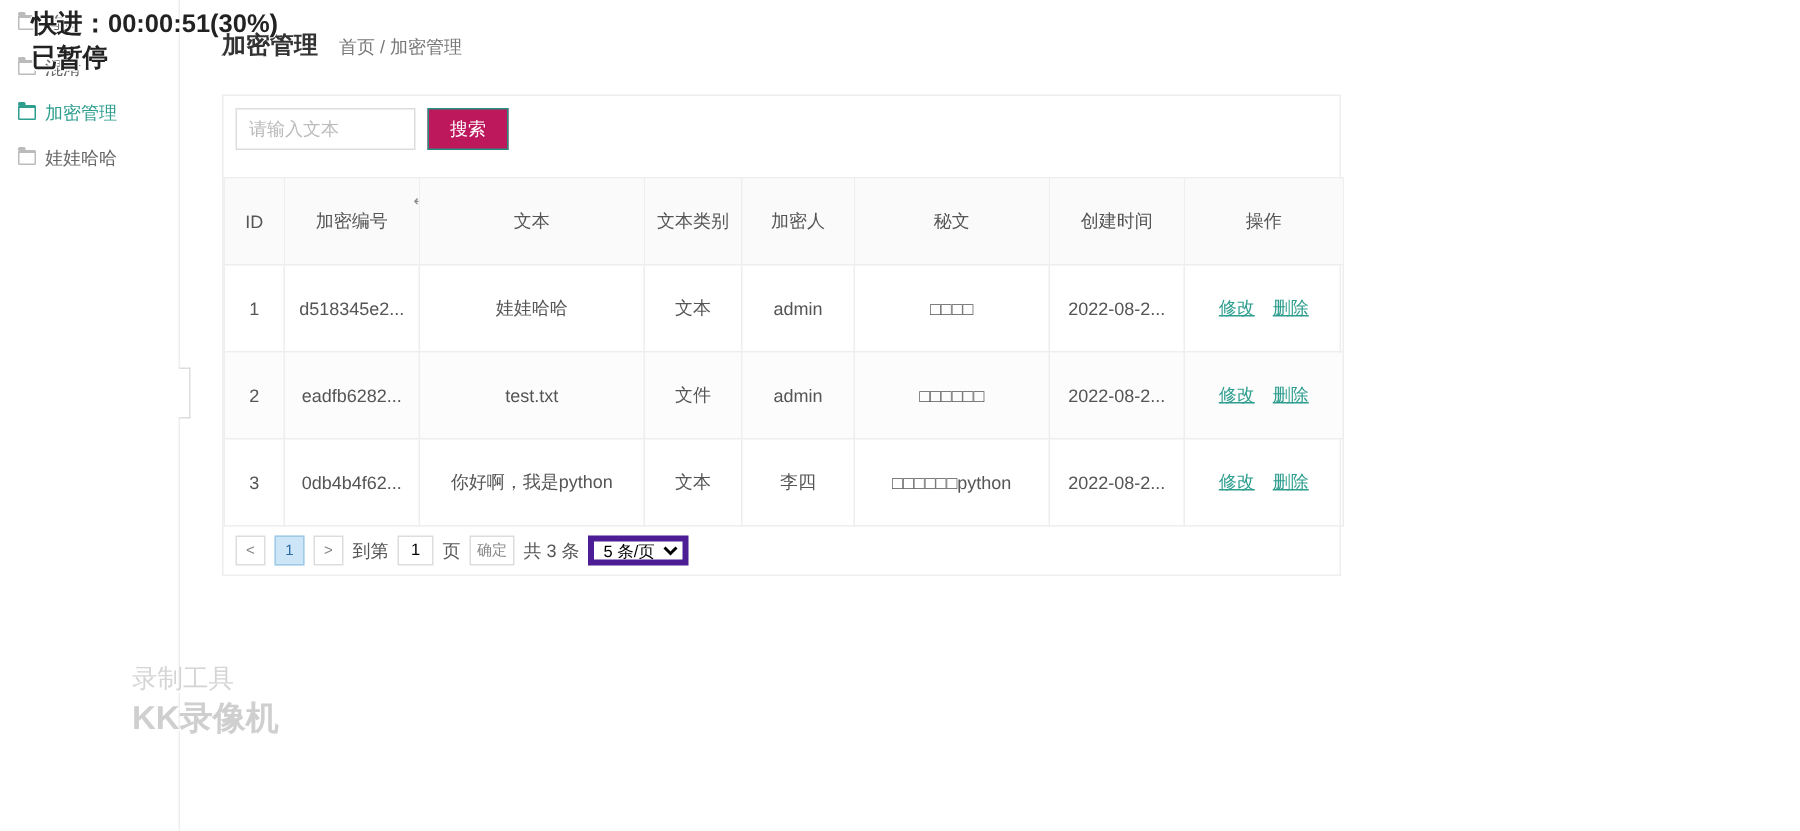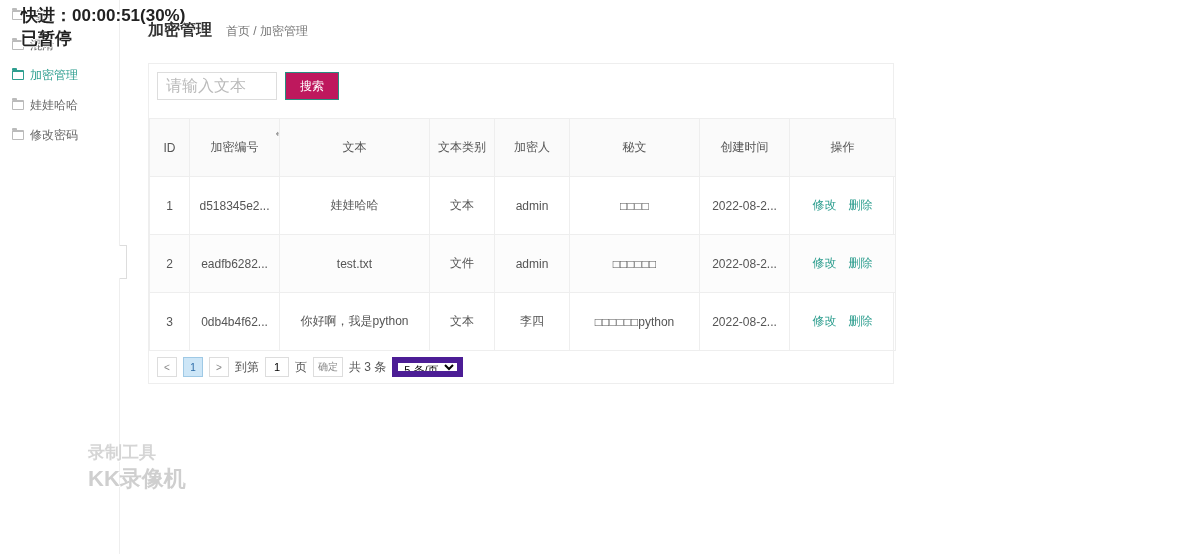--- a/index.html
+++ b/index.html
@@ -10,38 +10,38 @@
 .folder-icon { width: 12px; height: 10px; border: 1px solid #bbb; border-top: 2px solid #bbb; border-radius: 1px; position: relative; flex-shrink: 0; }
 .folder-icon::before { content: ""; position: absolute; top: -4px; left: -1px; width: 5px; height: 2px; background: #bbb; border-radius: 1px 1px 0 0; }
 .sidebar-item.active .folder-icon { border-color: #2e9e8f; }
 .sidebar-item.active .folder-icon::before { background: #2e9e8f; }
 .collapse-handle { position: absolute; left: 119px; top: 245px; width: 8px; height: 34px; background: #fff; border: 1px solid #ddd; border-left-color: #fff; cursor: pointer; }
 .main { margin-left: 120px; padding: 20px 28px; }
 .header-row { display: flex; align-items: baseline; gap: 14px; margin-bottom: 22px; }
 .page-title { font-size: 16px; font-weight: 600; color: #333; }
 .crumbs { font-size: 12px; color: #777; }
 .search-row { display: flex; gap: 8px; margin-bottom: 10px; }
-.search-input { width: 120px; height: 28px; border: 1px solid #ddd; padding: 0 8px; font-size: 16px; color: #333; }
+.search-input { width: 120px; height: 28px; border: 1px solid #ddd; padding: 0 8px; font-size: 12px; color: #333; }
 .search-input::placeholder { color: #bbb; }
 .search-btn { height: 28px; padding: 0 14px; background: #be185d; color: #fff; border: 1px solid #278e7f; font-size: 12px; cursor: pointer; }
 .panel { background: #fff; border: 1px solid #eee; padding: 0; width: 746px; }
 table { width: 100%; border-collapse: collapse; table-layout: fixed; }
 th, td { border: 1px solid #eee; text-align: center; font-size: 12px; padding: 20px 4px; white-space: nowrap; overflow: hidden; text-overflow: ellipsis; }
 th { background: #fafafa; color: #555; font-weight: normal; height: 30px; position: relative; }
 td { color: #555; height: 26px; }
 tbody tr:nth-child(even) { background: #fcfcfc; }
-.op-link { color: #2e9e8f; cursor: pointer; margin: 0 6px; }
+.op-link { color: #2e9e8f; cursor: pointer; margin: 0 6px; text-decoration: underline; }
 .pager { display: flex; align-items: center; gap: 6px; padding: 6px 8px; border-top: 0; font-size: 12px; color: #555; }
 .pg-btn { width: 20px; height: 20px; border: 1px solid #ddd; background: #fff; display: flex; align-items: center; justify-content: center; cursor: pointer; font-size: 10px; color: #888; }
 .pg-btn.active { background: #cde6f7; border-color: #9fc9e5; color: #2a6aa6; }
 .pg-input { width: 24px; height: 20px; border: 1px solid #ddd; text-align: center; font-size: 11px; }
-.pg-select { height: 20px; border: 6px solid #4c1d95; font-size: 11px; padding: 0 2px; background: #fff; }
+.pg-select { height: 20px; border: 4px solid #4c1d95; font-size: 11px; padding: 0 2px; background: #fff; }
 .overlay-top { position: absolute; top: 4px; left: 21px; font-size: 17px; font-weight: 700; color: #222; text-shadow: 1px 0 0 #fff, -1px 0 0 #fff, 0 1px 0 #fff, 0 -1px 0 #fff; pointer-events: none; }
 .overlay-bottom { position: absolute; left: 88px; bottom: 60px; pointer-events: none; text-align: left; }
-.ob-line1 { font-size: 17px; font-weight: 700; color: #d5d5d5; text-shadow: 1px 1px 0 #fff; }
+.ob-line1 { font-size: 17px; font-weight: 400; color: #d5d5d5; text-shadow: 1px 1px 0 #fff; }
 .ob-line2 { font-size: 22px; font-weight: 700; color: #cfcfcf; text-shadow: 1px 1px 0 #fff; }
 .resize-cursor { position: absolute; font-size: 10px; color: #888; pointer-events: none; }
 </style>
 </head>
 <body>
 
 <div class="sidebar">
   <div class="sidebar-item">
       <span class="folder-icon"></span>
       <span>首页</span>
@@ -50,24 +50,20 @@
       <span class="folder-icon"></span>
       <span>混淆</span>
     </div>
   <div class="sidebar-item active">
       <span class="folder-icon"></span>
       <span>加密管理</span>
     </div>
   <div class="sidebar-item">
       <span class="folder-icon"></span>
       <span>娃娃哈哈</span>
-    </div>
-  <div class="sidebar-item">
-      <span class="folder-icon"></span>
-      <span>修改密码</span>
     </div>
 </div>
 
 <div class="collapse-handle"></div>
 
 <div class="main">
   <div class="header-row">
     <div class="page-title">加密管理</div>
     <div class="crumbs">
       <span>首页</span><span> / </span><span>加密管理</span>

